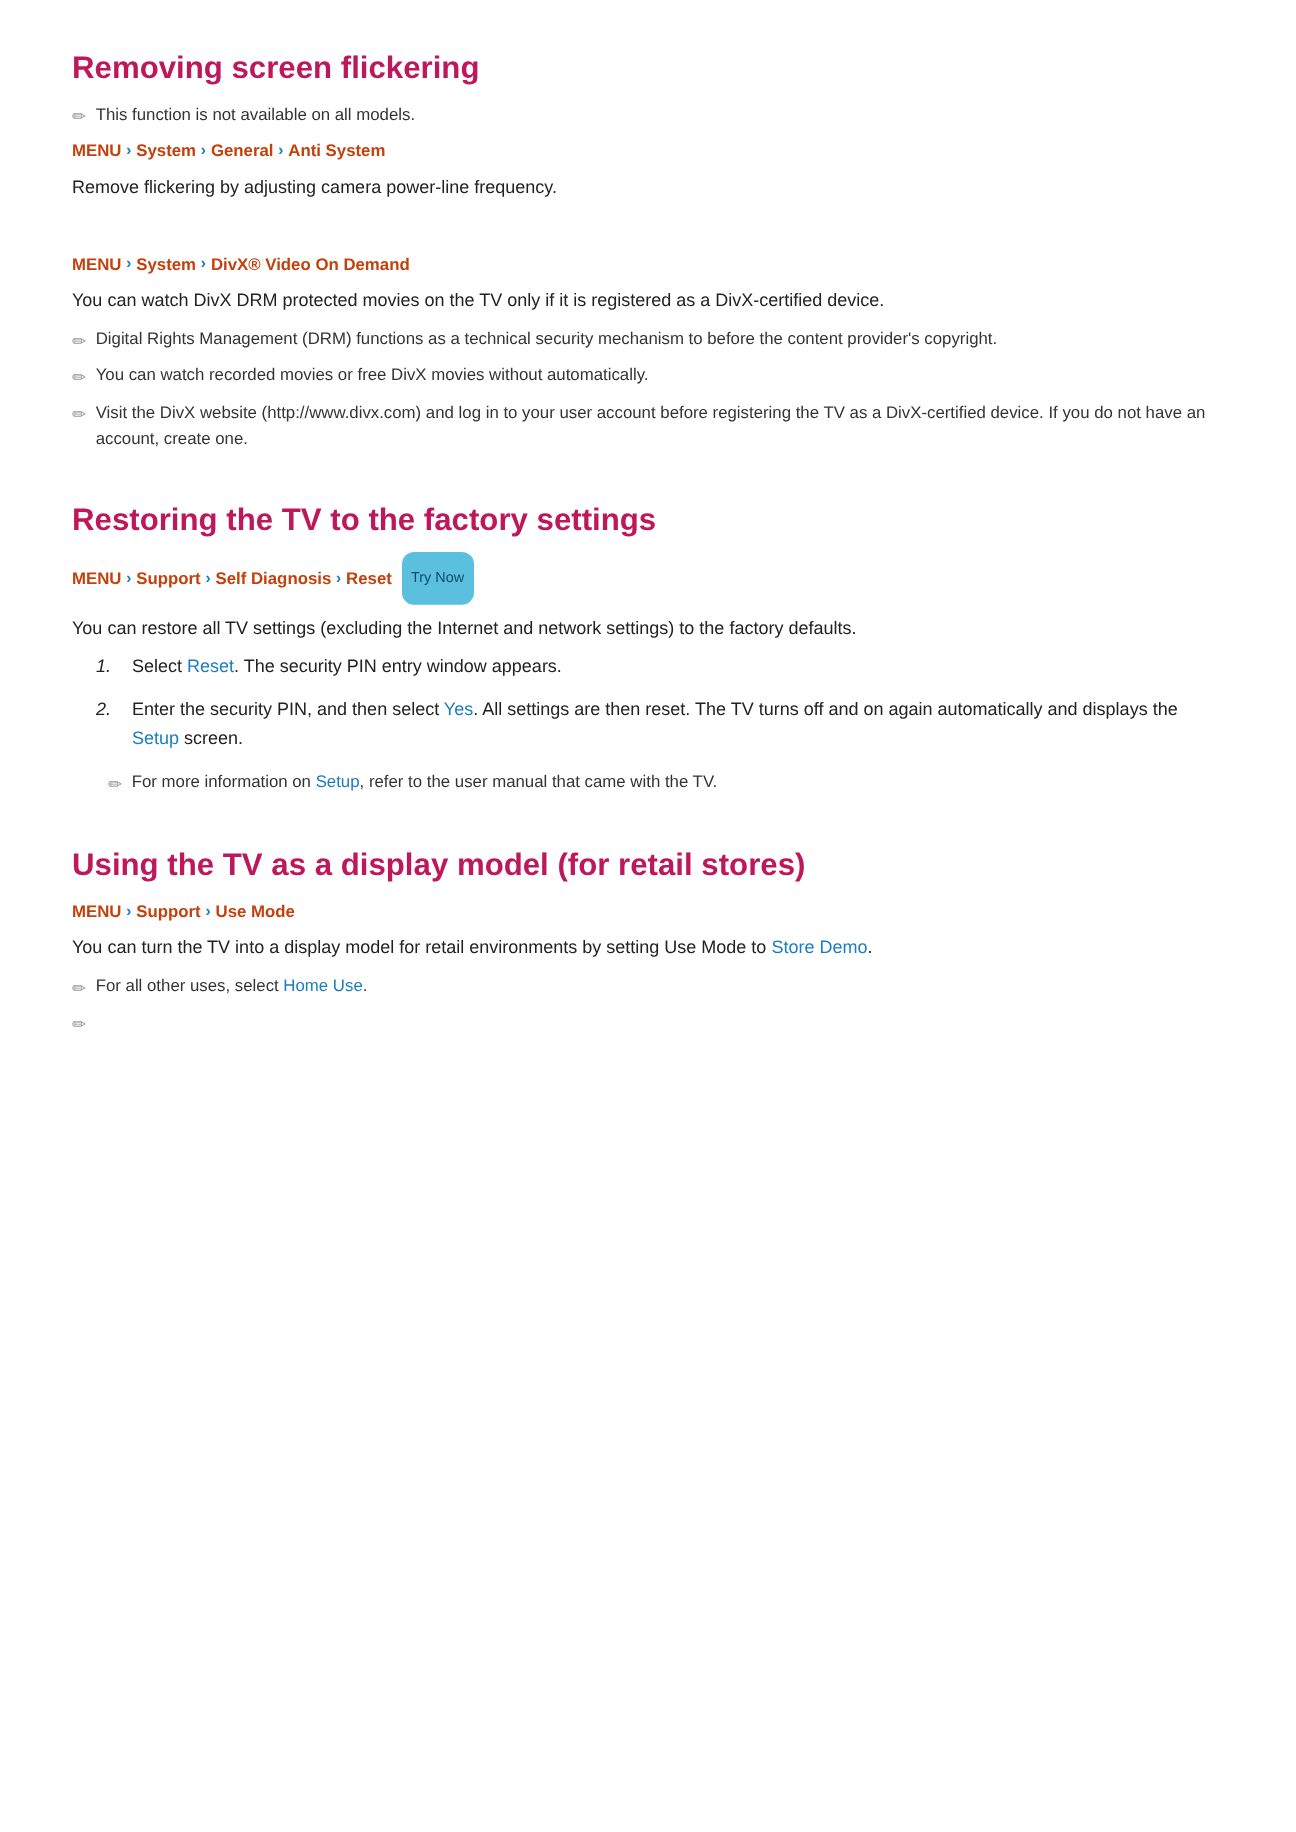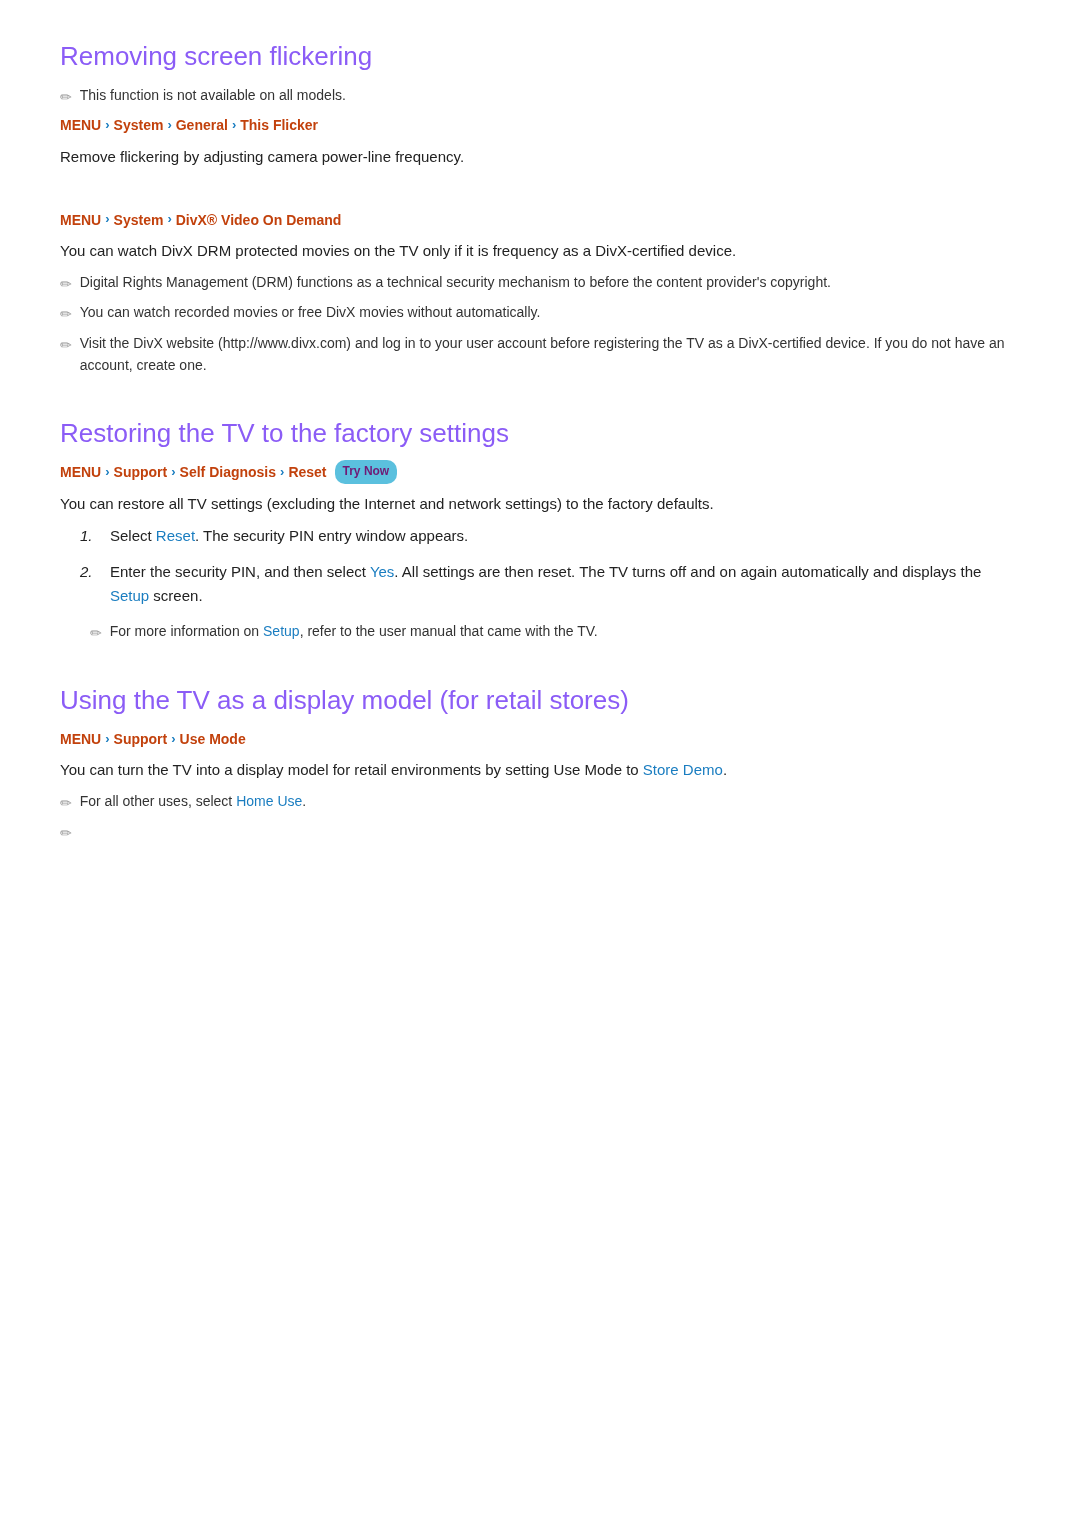--- a/index.html
+++ b/index.html
@@ -17,22 +17,22 @@
       line-height: 1.6;
       max-width: 1080px;
     }
 
     .section {
       margin-bottom: 40px;
     }
 
     .section-title {
       font-size: 26px;
-      font-weight: 400;
-      color: #8b5cf6;
+      font-weight: 700;
+      color: #be185d;
       margin-bottom: 10px;
       line-height: 1.3;
     }
 
     .note-item {
       display: flex;
       align-items: flex-start;
       margin: 6px 0;
       gap: 8px;
     }
@@ -95,24 +95,24 @@
       color: #222;
     }
 
     .link-blue {
       color: #1a7dc0;
     }
 
     .try-now-badge {
       display: inline-block;
       background: #5bc0de;
-      color: #701a75;
+      color: #0c4a6e;
       font-size: 12px;
-      font-weight: 700;
-      padding: 2px 8px;
+      font-weight: 400;
+      padding: 12px 8px;
       border-radius: 10px;
       margin-left: 4px;
       vertical-align: middle;
     }
 
     .sub-note {
       display: flex;
       align-items: flex-start;
       gap: 8px;
       margin-left: 30px;
@@ -135,37 +135,37 @@
     <span class="note-text">This function is not available on all models.</span>
   </div>
 
   <div class="breadcrumb">
     <span class="breadcrumb-item">MENU</span>
     <span class="breadcrumb-sep">›</span>
     <span class="breadcrumb-item">System</span>
     <span class="breadcrumb-sep">›</span>
     <span class="breadcrumb-item">General</span>
     <span class="breadcrumb-sep">›</span>
-    <span class="breadcrumb-item">This Flicker</span>
+    <span class="breadcrumb-item">Anti System</span>
   </div>
 
   <p class="body-text">Remove flickering by adjusting camera power-line frequency.</p>
 </div>
 
 <div class="section">
 
   <div class="breadcrumb">
     <span class="breadcrumb-item">MENU</span>
     <span class="breadcrumb-sep">›</span>
     <span class="breadcrumb-item">System</span>
     <span class="breadcrumb-sep">›</span>
     <span class="breadcrumb-item">DivX® Video On Demand</span>
   </div>
 
-  <p class="body-text">You can watch DivX DRM protected movies on the TV only if it is frequency as a DivX-certified device.</p>
+  <p class="body-text">You can watch DivX DRM protected movies on the TV only if it is registered as a DivX-certified device.</p>
 
   <div class="note-item">
     <span class="note-icon">✏</span>
     <span class="note-text">Digital Rights Management (DRM) functions as a technical security mechanism to before the content provider's copyright.</span>
   </div>
 
   <div class="note-item">
     <span class="note-icon">✏</span>
     <span class="note-text">You can watch recorded movies or free DivX movies without automatically.</span>
   </div>

